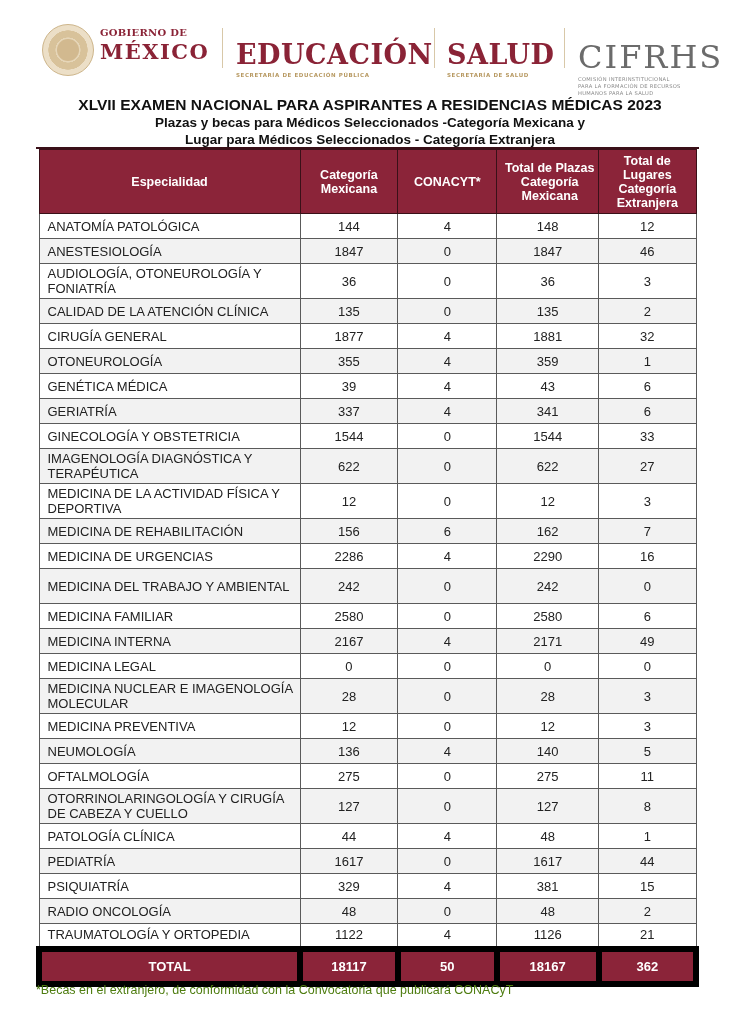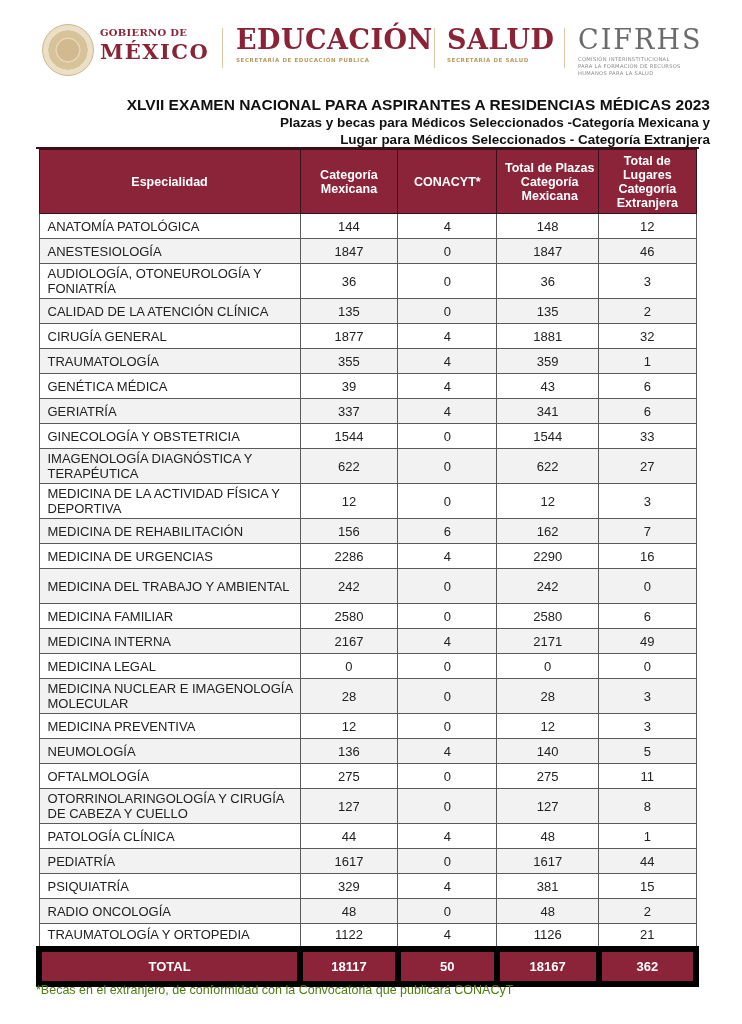--- a/index.html
+++ b/index.html
@@ -7,29 +7,29 @@
   .header { position:absolute; left:38px; top:22px; width:680px; height:56px; }
   .seal { position:absolute; left:4px; top:2px; width:50px; height:50px; border-radius:50%;
           background: radial-gradient(circle at 50% 50%, #e6d6b8 0 35%, #d8c29a 36% 55%, #ecdfc7 56% 100%);
           border:1px solid #cdb58a; }
   .seal-inner { position:absolute; left:14px; top:14px; width:22px; height:22px; border-radius:50%; background:#c9ad7e; opacity:.7; }
   .gob { position:absolute; left:62px; top:6px; font-family:"DejaVu Serif", serif; color:#8a2336; font-weight:bold; line-height:1; }
   .gob .l1 { font-size:10px; letter-spacing:.3px; }
   .gob .l2 { font-size:21px; letter-spacing:1.5px; margin-top:3px; }
   .vsep { position:absolute; top:6px; width:1px; height:40px; background:#d8c8a8; }
   .brand { position:absolute; top:4px; font-family:"DejaVu Serif", serif; font-weight:bold; line-height:1; }
-  .brand .big { font-size:27px; letter-spacing:.5px; }
+  .brand .big { font-size:27px; letter-spacing:.5px;margin-top:15px; }
   .brand .small { font-family:"DejaVu Sans", sans-serif; font-size:5.5px; color:#b89a63; letter-spacing:.6px; margin-top:5px; font-weight:bold; }
   .edu { left:198px; color:#8a2336; }
   .salud { left:409px; color:#8a2336; }
   .cif { left:540px; color:#6b6b6b; font-weight:normal; }
-  .cif .big { font-size:27px; letter-spacing:2px; }
+  .cif .big { font-size:32px; letter-spacing:2px; }
   .cif .small { color:#888; font-weight:normal; font-size:5.2px; letter-spacing:.3px; line-height:1.3; margin-top:3px; }
 
-  .titles { position:absolute; left:30px; top:95px; width:680px; text-align:right; font-family:"Liberation Sans", sans-serif; font-weight:bold; color:#111; }
+  .titles { position:absolute; left:30px; top:95px; width:680px; text-align:center; font-family:"Liberation Sans", sans-serif; font-weight:bold; color:#111; }
   .t1 { font-size:15.5px; line-height:19px; }
   .t2 { font-size:13.5px; line-height:17px; }
 
   table { position:absolute; left:36px; top:149px; width:663px; border-collapse:collapse; font-family:"Liberation Sans", sans-serif; }
   th { background:#8b2439; color:#fff; font-weight:bold; font-size:12.5px; line-height:14px; border:1px solid #3a1018; padding:2px 2px; text-align:center; }
   thead tr { height:64px; }
   td { border:1px solid #5a5a5a; font-size:13px; color:#222; padding:0 4px; text-align:center; line-height:15px; }
   td.esp { text-align:left; padding-left:8px; }
   tbody tr { height:25px; }
   tbody tr.tall { height:35px; }
@@ -119,21 +119,21 @@
         <td>2</td>
       </tr>
       <tr>
         <td class="esp">CIRUGÍA GENERAL</td>
         <td>1877</td>
         <td>4</td>
         <td>1881</td>
         <td>32</td>
       </tr>
       <tr>
-        <td class="esp">TRAUMATOLOGÍA</td>
+        <td class="esp">OTONEUROLOGÍA</td>
         <td>355</td>
         <td>4</td>
         <td>359</td>
         <td>1</td>
       </tr>
       <tr>
         <td class="esp">GENÉTICA MÉDICA</td>
         <td>39</td>
         <td>4</td>
         <td>43</td>

